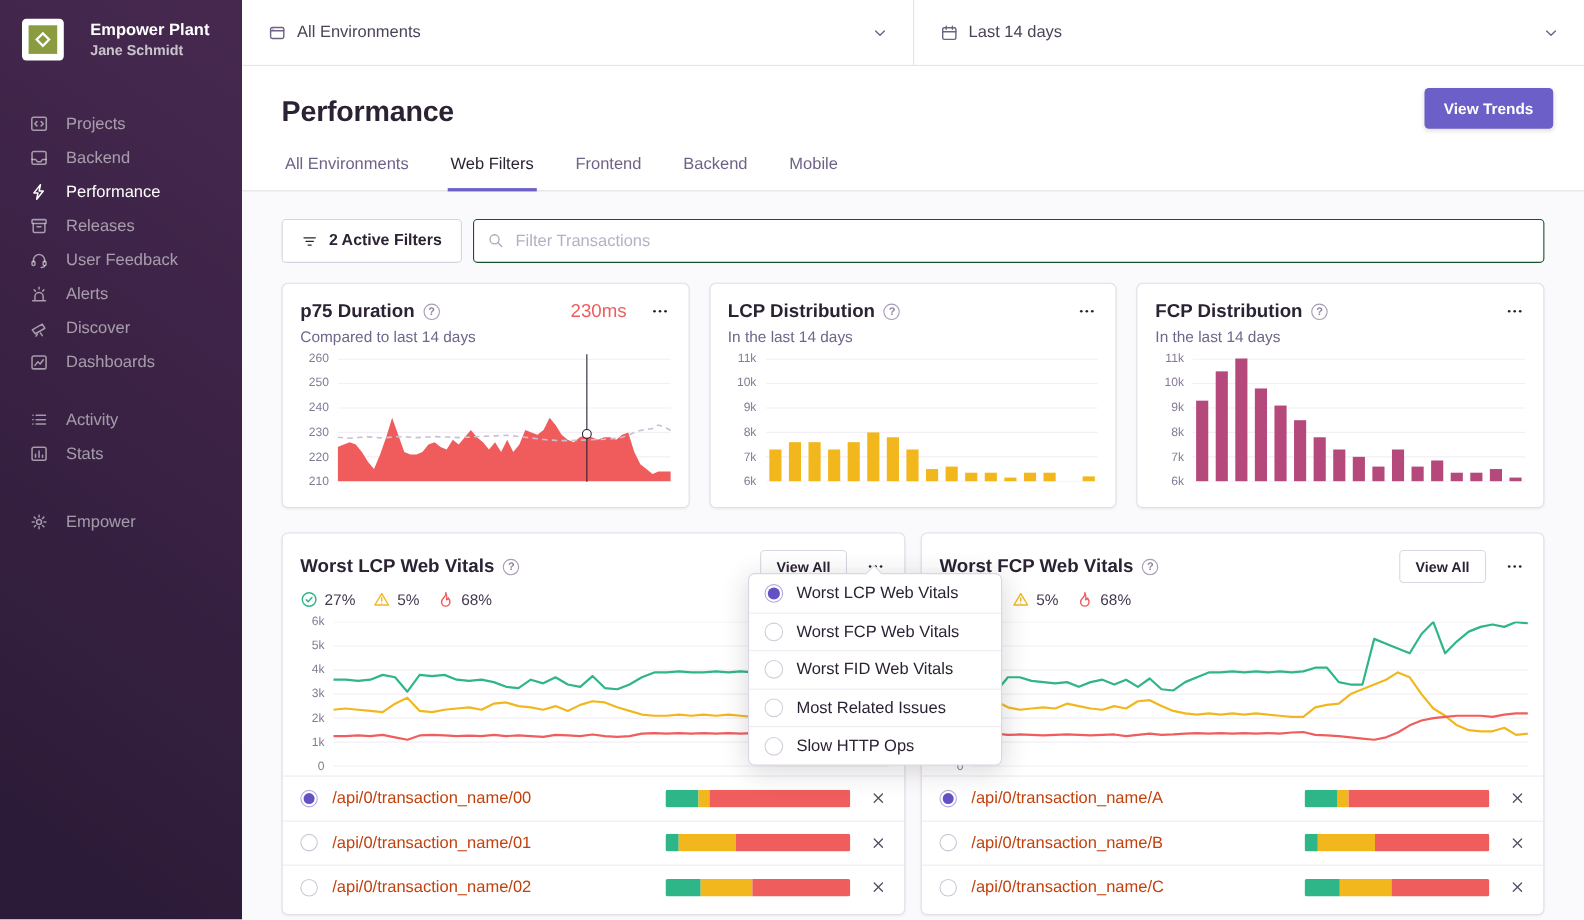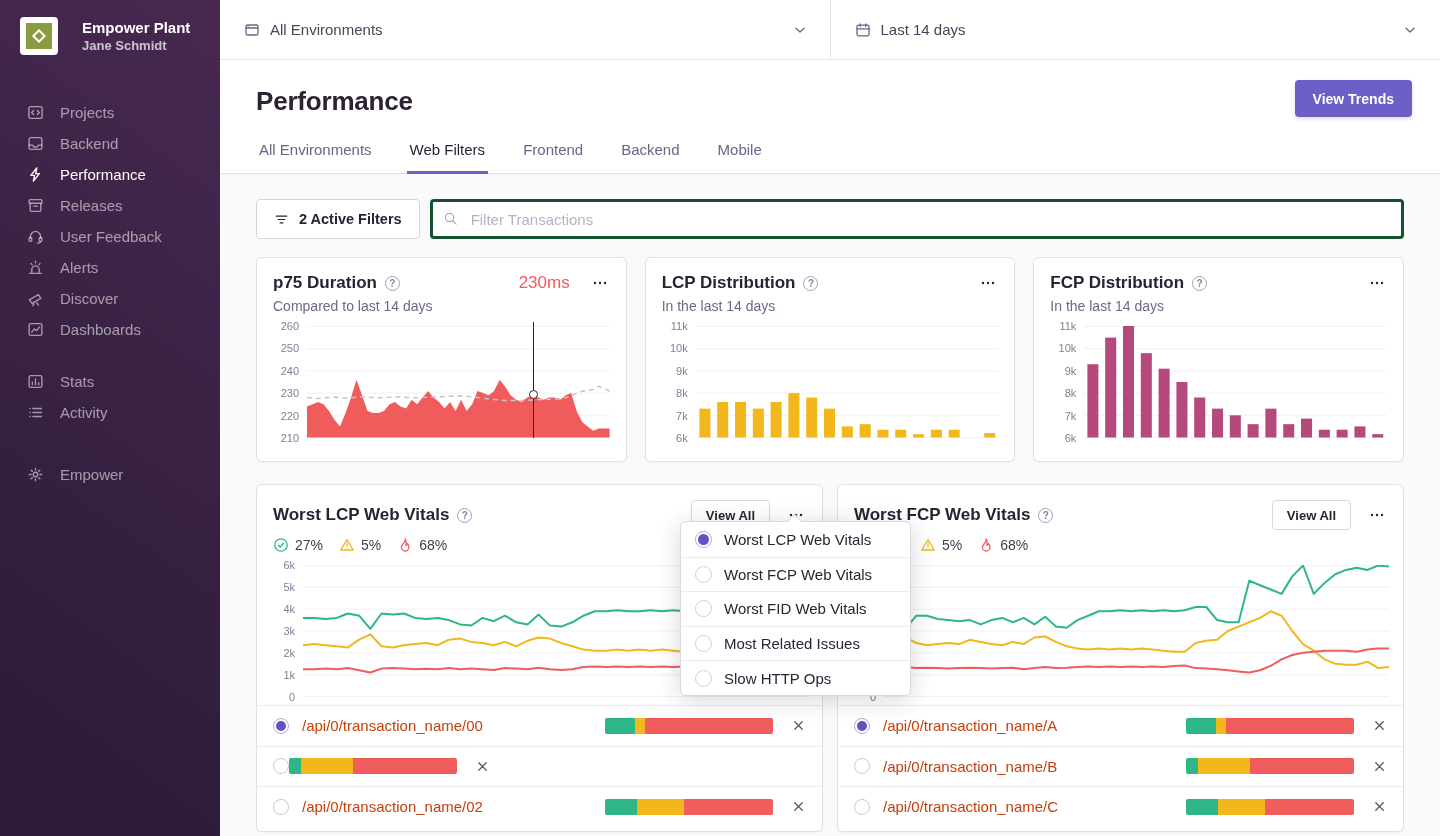--- a/index.html
+++ b/index.html
@@ -47,21 +47,21 @@
   .content { flex:1; padding:25px 36px 0; overflow:hidden; }
 
   
   .filter-row { display:flex; gap:10px; margin-bottom:18px; }
   .btn-filter { display:inline-flex; align-items:center; gap:10px; height:40px; padding:0 17px;
     background:#fff; border:1px solid #d8d2de; border-radius:4px; font-family:inherit;
     font-size:14.5px; font-weight:700; color:#2b2233; cursor:pointer; }
   .btn-filter svg { width:15px; height:15px; color:#2b2233; }
   .search-wrap { flex:1; position:relative; }
   .search-wrap svg { position:absolute; left:13px; top:12px; width:15px; height:15px; color:#b0a7bd; }
-  .search-wrap input { width:100%; height:40px; border:3px solid #14532d; border-radius:4px;
+  .search-wrap input { width:100%; height:40px; border:1px solid #14532d; border-radius:4px;
     padding:0 12px 0 38px; font-size:15px; font-family:inherit; color:#15803d; background:#fff; outline:none; }
   .search-wrap input::placeholder { color:#b8afc4; }
 
   
   .grid1 { display:grid; grid-template-columns:repeat(3,1fr); gap:18px; margin-bottom:22px; }
   .card { background:#fff; border:1px solid #e2dee6; border-radius:6px; box-shadow:0 1px 2px rgba(43,34,51,.04); }
   .grid1 .card { height:205px; padding:15px 16px; }
   .card-title-row { display:flex; align-items:center; gap:8px; }
   .card-title { font-size:17px; font-weight:600; color:#2b2233; }
   .help { width:15px; height:15px; border-radius:50%; border:1.5px solid #a79cb5; color:#8d819c;
@@ -190,33 +190,33 @@
       <div class="nav-item">
         <svg class="ic" viewBox="0 0 16 16">
             <rect x="2" y="2.5" width="12" height="11" rx="1.5"></rect>
             <path d="M4.5 10.5 7 7.4l1.9 1.9 2.8-3.6"></path>
           </svg>
         <span>Dashboards</span>
       </div>
       <div class="nav-gap"></div>
       <div class="nav-item">
         <svg class="ic" viewBox="0 0 16 16">
-            <rect x="2" y="2.5" width="12" height="11" rx="1.5"></rect>
-            <path d="M5 11V8.4M8 11V5.6M11 11V9.2"></path>
-          </svg>
-        <span>Stats</span>
-      </div>
-      <div class="nav-item">
-        <svg class="ic" viewBox="0 0 16 16">
             <path d="M5.5 4.2h8M5.5 8h8M5.5 11.8h8"></path>
             <circle cx="2.8" cy="4.2" r="0.7" fill="currentColor" stroke="none"></circle>
             <circle cx="2.8" cy="8" r="0.7" fill="currentColor" stroke="none"></circle>
             <circle cx="2.8" cy="11.8" r="0.7" fill="currentColor" stroke="none"></circle>
           </svg>
         <span>Activity</span>
+      </div>
+      <div class="nav-item">
+        <svg class="ic" viewBox="0 0 16 16">
+            <rect x="2" y="2.5" width="12" height="11" rx="1.5"></rect>
+            <path d="M5 11V8.4M8 11V5.6M11 11V9.2"></path>
+          </svg>
+        <span>Stats</span>
       </div>
       <div class="nav-gap-lg"></div>
       <div class="nav-item">
         <svg class="ic" viewBox="0 0 16 16">
             <circle cx="8" cy="8" r="2.1"></circle>
             <path d="M8 2.2v1.6M8 12.2v1.6M2.2 8h1.6M12.2 8h1.6M3.9 3.9 5 5M11 11l1.1 1.1M12.1 3.9 11 5M5 11l-1.1 1.1"></path>
           </svg>
         <span>Empower</span>
       </div>
     </nav>
@@ -504,20 +504,21 @@
                 <span style="width: 76%; background: rgb(239, 93, 93);"></span>
               </span>
             <button class="x-btn">
                 <svg class="ic" viewBox="0 0 16 16">
                   <path d="M4 4l8 8M12 4l-8 8"></path>
                 </svg>
               </button>
           </div>
           <div class="t-row">
             <span class="radio"></span>
+            <a class="t-link" href="#">/api/0/transaction_name/01</a>
             <span class="stackbar">
                 <span style="width: 7%; background: rgb(46, 181, 136);"></span>
                 <span style="width: 31%; background: rgb(241, 183, 28);"></span>
                 <span style="width: 62%; background: rgb(239, 93, 93);"></span>
               </span>
             <button class="x-btn">
                 <svg class="ic" viewBox="0 0 16 16">
                   <path d="M4 4l8 8M12 4l-8 8"></path>
                 </svg>
               </button>

